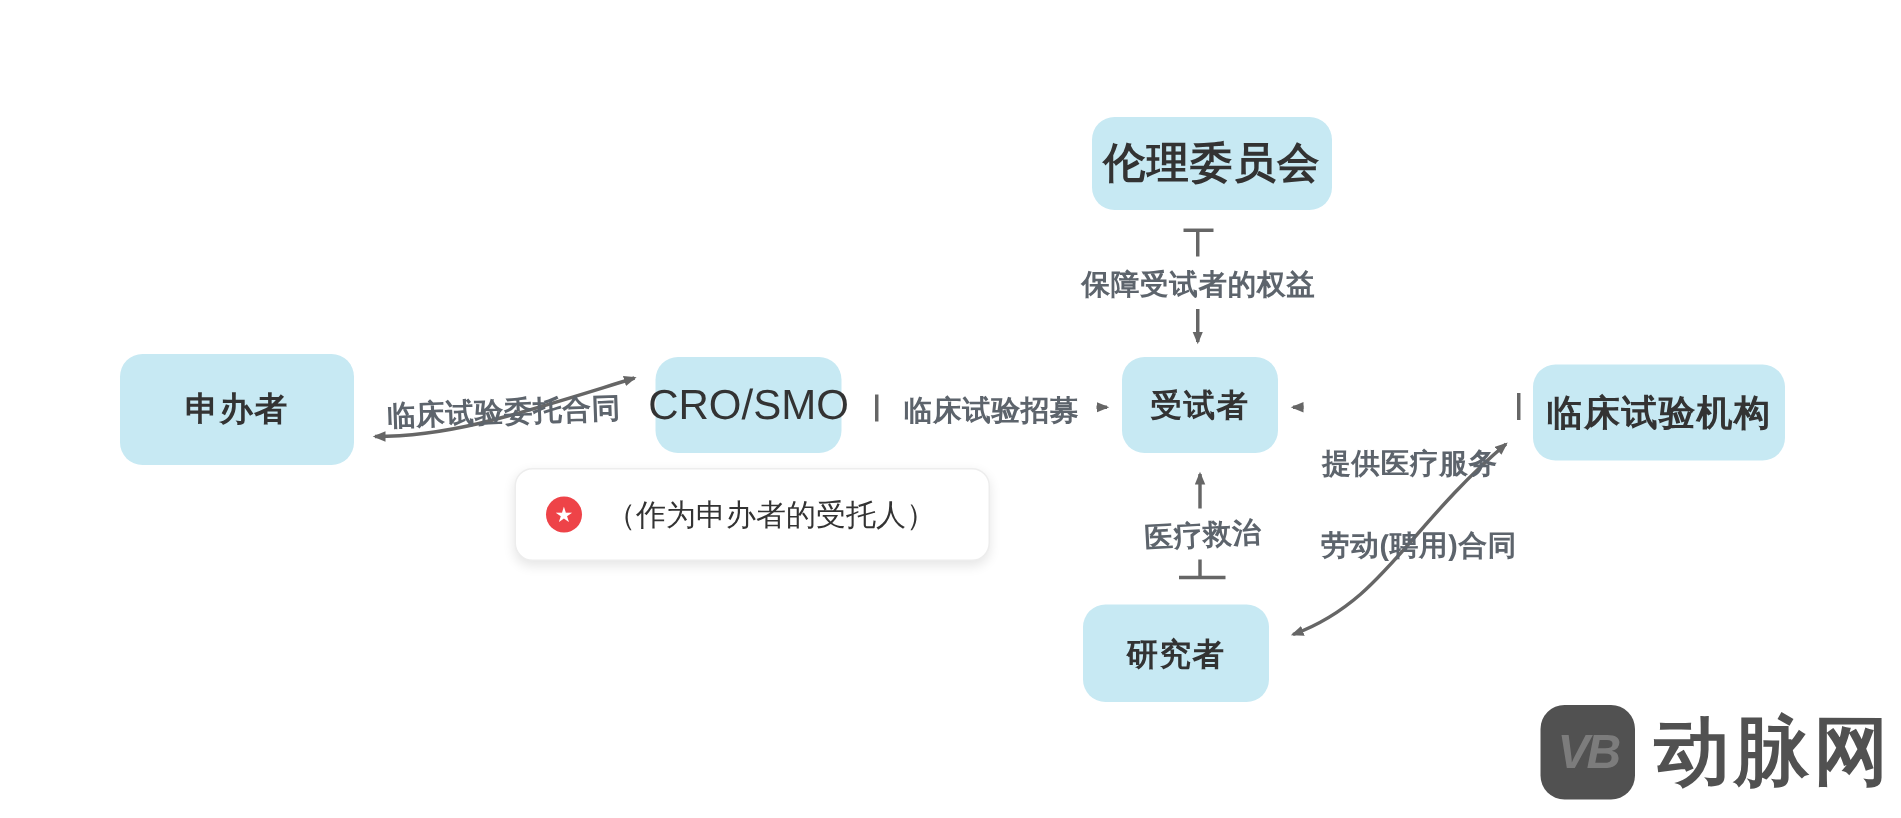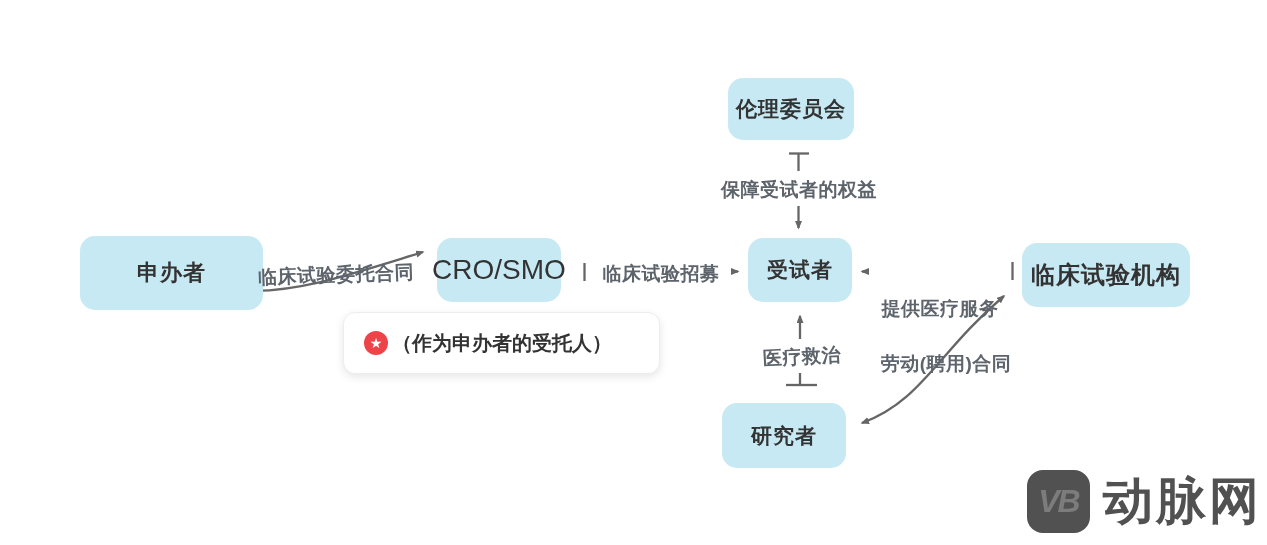--- a/index.html
+++ b/index.html
@@ -14,22 +14,22 @@
   html,body{margin:0;padding:0;background:var(--bg);}
   body{font-family:"Liberation Sans","DejaVu Sans",sans-serif;}
   .canvas{
     position:relative;width:1267px;height:545px;background:var(--bg);overflow:hidden;
   }
   .node{
     position:absolute;display:flex;align-items:center;justify-content:center;
     background:var(--node-fill);color:var(--node-text);
     border-radius:15px;font-weight:700;letter-spacing:1px;
   }
-  .node.ethics{left:728px;top:78px;width:126px;height:62px;font-size:21px;}
-  .node.sponsor{left:80px;top:236px;width:183px;height:74px;font-size:22px;}
+  .node.ethics{left:728px;top:78px;width:160px;height:62px;font-size:28px;}
+  .node.sponsor{left:80px;top:236px;width:156px;height:74px;font-size:22px;}
   .node.cro{left:437px;top:238px;width:124px;height:64px;font-size:28px;font-weight:500;letter-spacing:0;}
   .node.subject{left:748px;top:238px;width:104px;height:64px;font-size:21px;}
   .node.institution{left:1022px;top:243px;width:168px;height:64px;font-size:24px;}
   .node.researcher{left:722px;top:403px;width:124px;height:65px;font-size:21px;}
   .edge-label{
     position:absolute;color:var(--label-text);font-weight:600;font-size:19px;
     white-space:nowrap;letter-spacing:0.5px;
   }
   .lbl-ethics-subject{left:709px;top:177px;width:180px;text-align:center;}
   .lbl-sponsor-cro{left:245px;top:262px;width:182px;text-align:center;transform:rotate(-2deg);}
@@ -44,21 +44,21 @@
     position:absolute;left:343px;top:312px;width:315px;height:60px;
     background:#ffffff;border:1px solid #ededed;border-radius:12px;
     box-shadow:0 3px 8px rgba(0,0,0,0.10);
     display:flex;align-items:center;
   }
   .badge{
     width:24px;height:24px;border-radius:50%;background:var(--badge-red);
     margin-left:20px;display:flex;align-items:center;justify-content:center;
     color:#fff;font-size:14px;line-height:1;flex:0 0 auto;
   }
-  .callout-text{margin-left:4px;color:#333;font-weight:700;font-size:20px;white-space:nowrap;}
+  .callout-text{margin-left:16px;color:#333;font-weight:400;font-size:20px;white-space:nowrap;}
   .watermark{
     position:absolute;left:1003px;top:468px;display:flex;align-items:center;opacity:0.96;padding-left:24px;
   }
   .wm-logo{
     width:63px;height:63px;border-radius:16px;background:var(--watermark);
     display:flex;align-items:center;justify-content:center;
     color:#777777;font-weight:800;font-size:32px;font-style:italic;letter-spacing:-2px;
   }
   .wm-text{
     margin-left:13px;color:var(--watermark);font-weight:800;font-size:50px;

